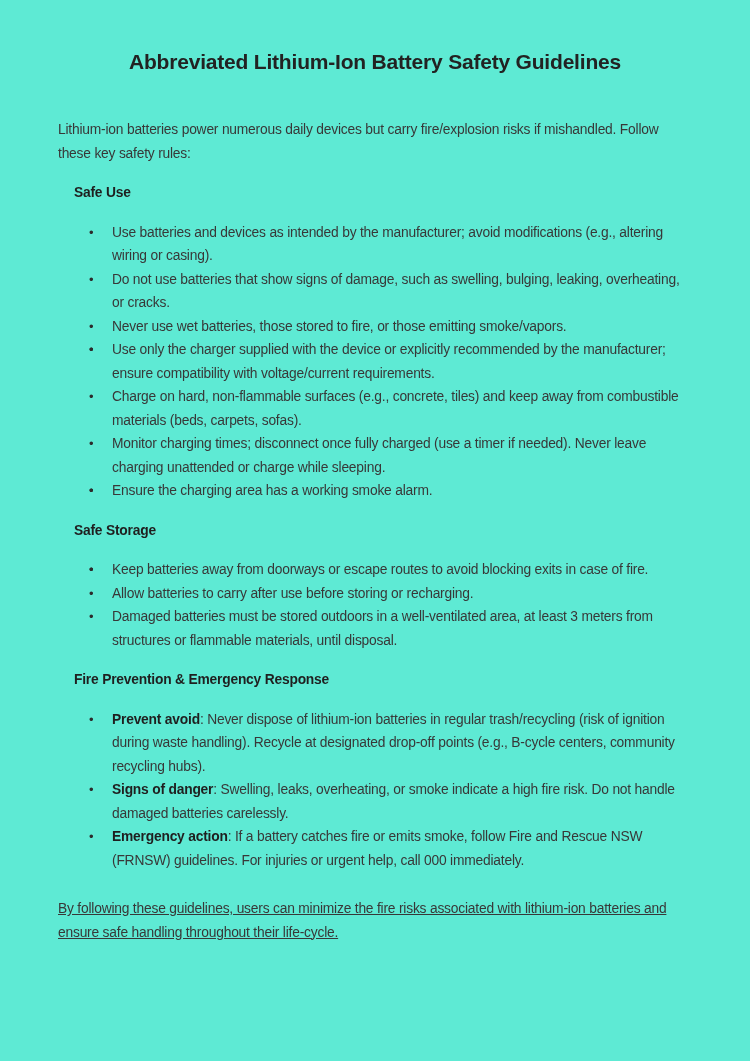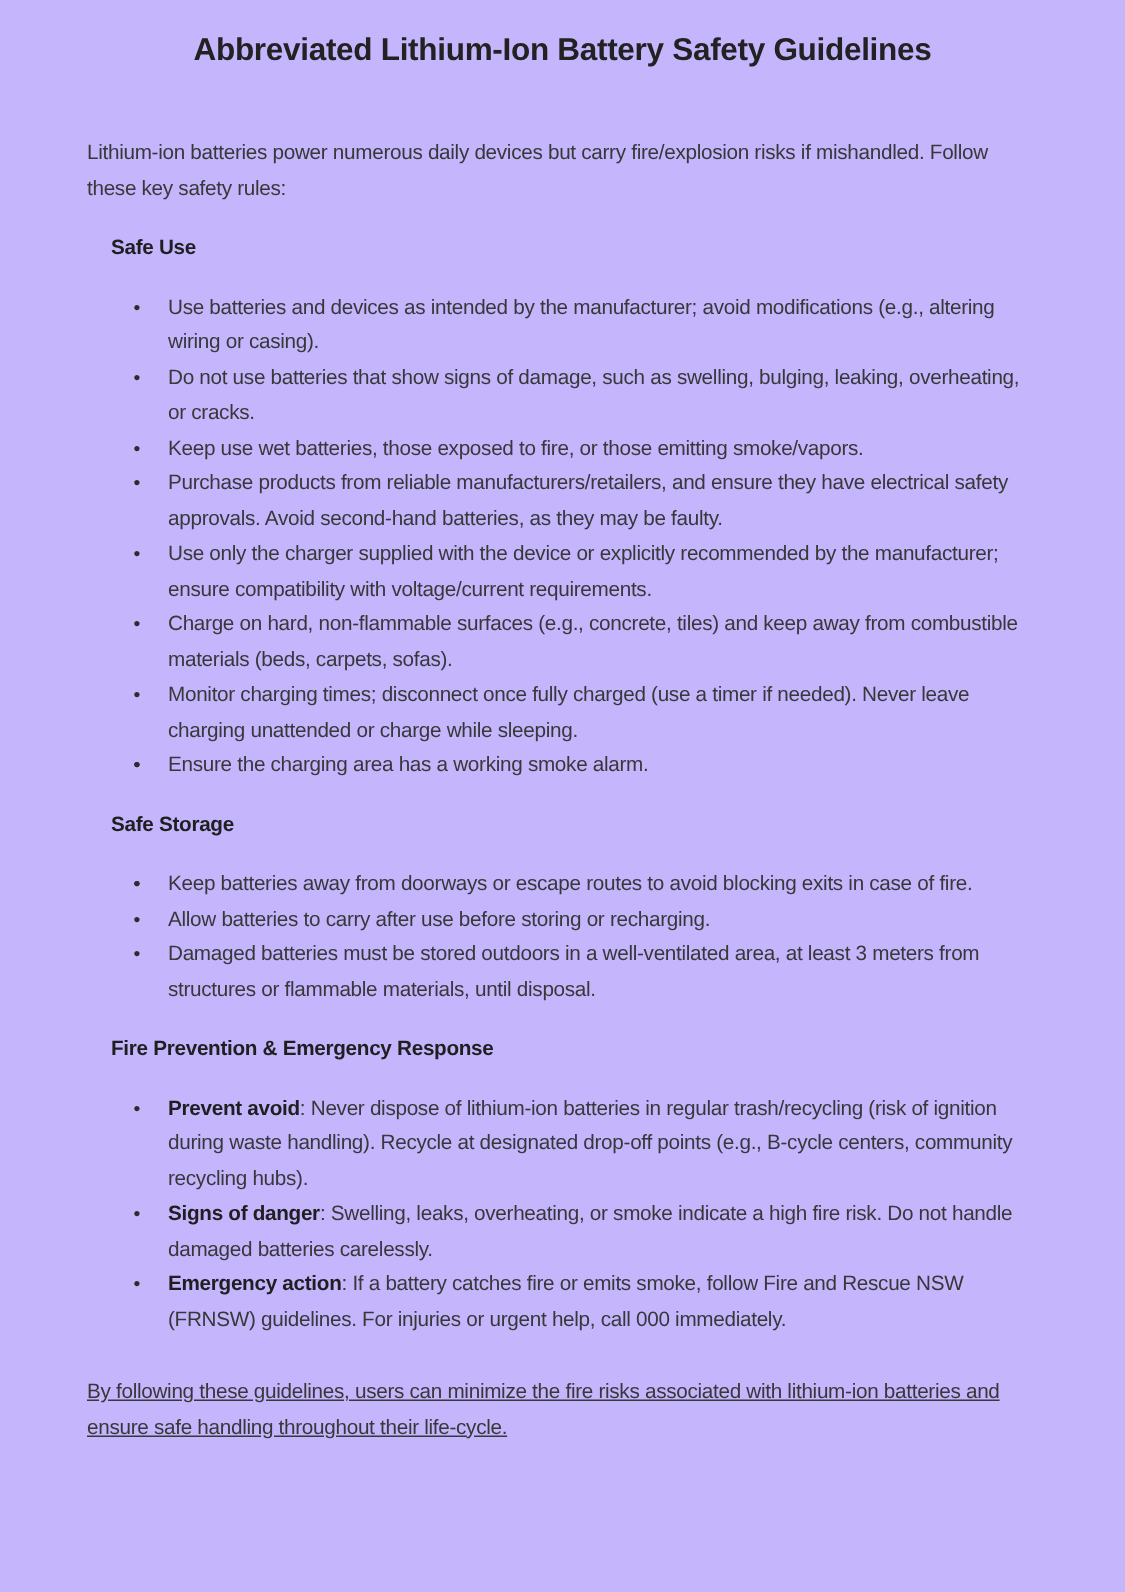--- a/index.html
+++ b/index.html
@@ -11,22 +11,22 @@
     width: 750px;
     height: 1061px;
     overflow: hidden;
     font-family: "Liberation Sans", "DejaVu Sans", sans-serif;
     color: #383838;
   }
   .page {
     box-sizing: border-box;
     width: 750px;
     height: 1061px;
-    padding: 12px 58px 20px 58px;
-    background: #c4b5fd;
+    padding: 40px 58px 20px 58px;
+    background: #5eead4;
   }
   .doc-title {
     font-size: 21px;
     font-weight: bold;
     color: #222222;
     text-align: center;
     letter-spacing: -0.2px;
     margin: 8px 0 42px 0;
     line-height: 28px;
   }
@@ -76,22 +76,22 @@
 <div class="page">
 
   <h1 class="doc-title">Abbreviated Lithium-Ion Battery Safety Guidelines</h1>
 
   <p class="body-text">Lithium-ion batteries power numerous daily devices but carry fire/explosion risks if mishandled. Follow these key safety rules:</p>
 
   <p class="section-heading">Safe Use</p>
   <ul class="bullets">
     <li><span class="bullet-dot">•</span><span>Use batteries and devices as intended by the manufacturer; avoid modifications (e.g., altering wiring or casing).</span></li>
     <li><span class="bullet-dot">•</span><span>Do not use batteries that show signs of damage, such as swelling, bulging, leaking, overheating, or cracks.</span></li>
-    <li><span class="bullet-dot">•</span><span>Keep use wet batteries, those exposed to fire, or those emitting smoke/vapors.</span></li>
-    <li><span class="bullet-dot">•</span><span>Purchase products from reliable manufacturers/retailers, and ensure they have electrical safety approvals. Avoid second-hand batteries, as they may be faulty.</span></li>
+    <li><span class="bullet-dot">•</span><span>Never use wet batteries, those stored to fire, or those emitting smoke/vapors.</span></li>
+    <li><span class="bullet-dot">•</span></li>
   </ul>
 
   <ul class="bullets">
     <li><span class="bullet-dot">•</span><span>Use only the charger supplied with the device or explicitly recommended by the manufacturer; ensure compatibility with voltage/current requirements.</span></li>
     <li><span class="bullet-dot">•</span><span>Charge on hard, non-flammable surfaces (e.g., concrete, tiles) and keep away from combustible materials (beds, carpets, sofas).</span></li>
     <li><span class="bullet-dot">•</span><span>Monitor charging times; disconnect once fully charged (use a timer if needed). Never leave charging unattended or charge while sleeping.</span></li>
     <li><span class="bullet-dot">•</span></li>
     <li><span class="bullet-dot">•</span><span>Ensure the charging area has a working smoke alarm.</span></li>
   </ul>
 

